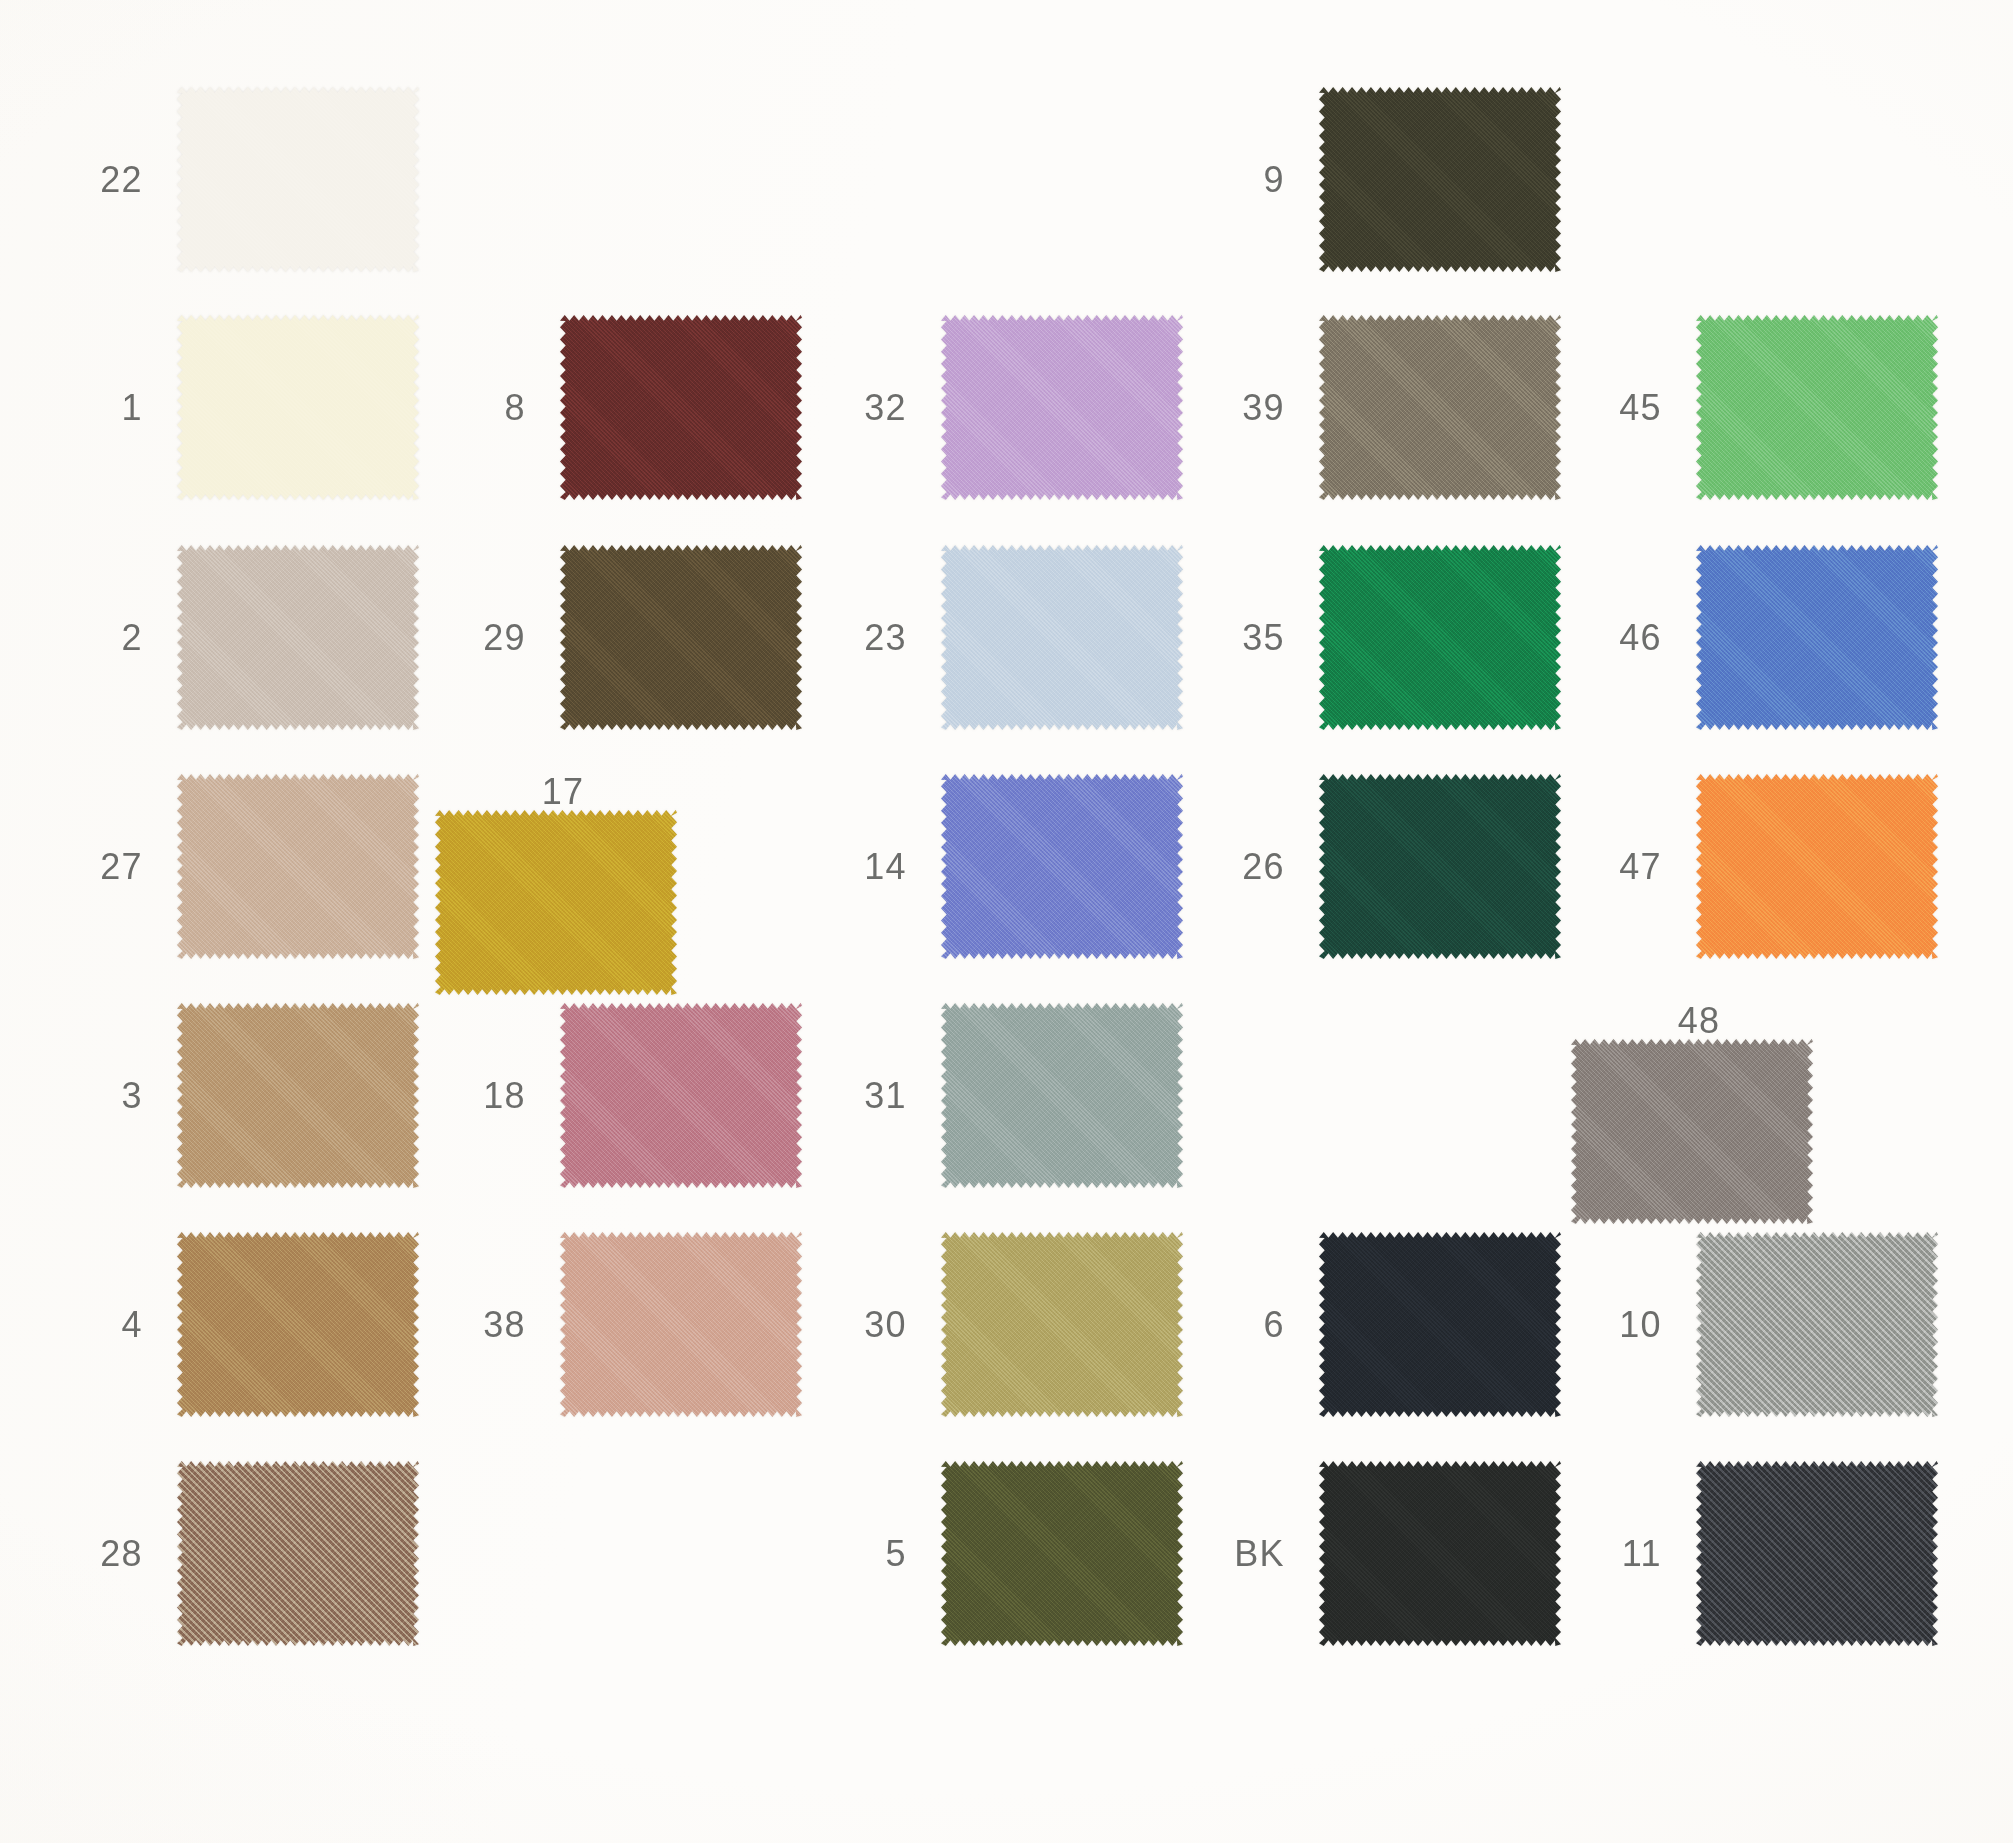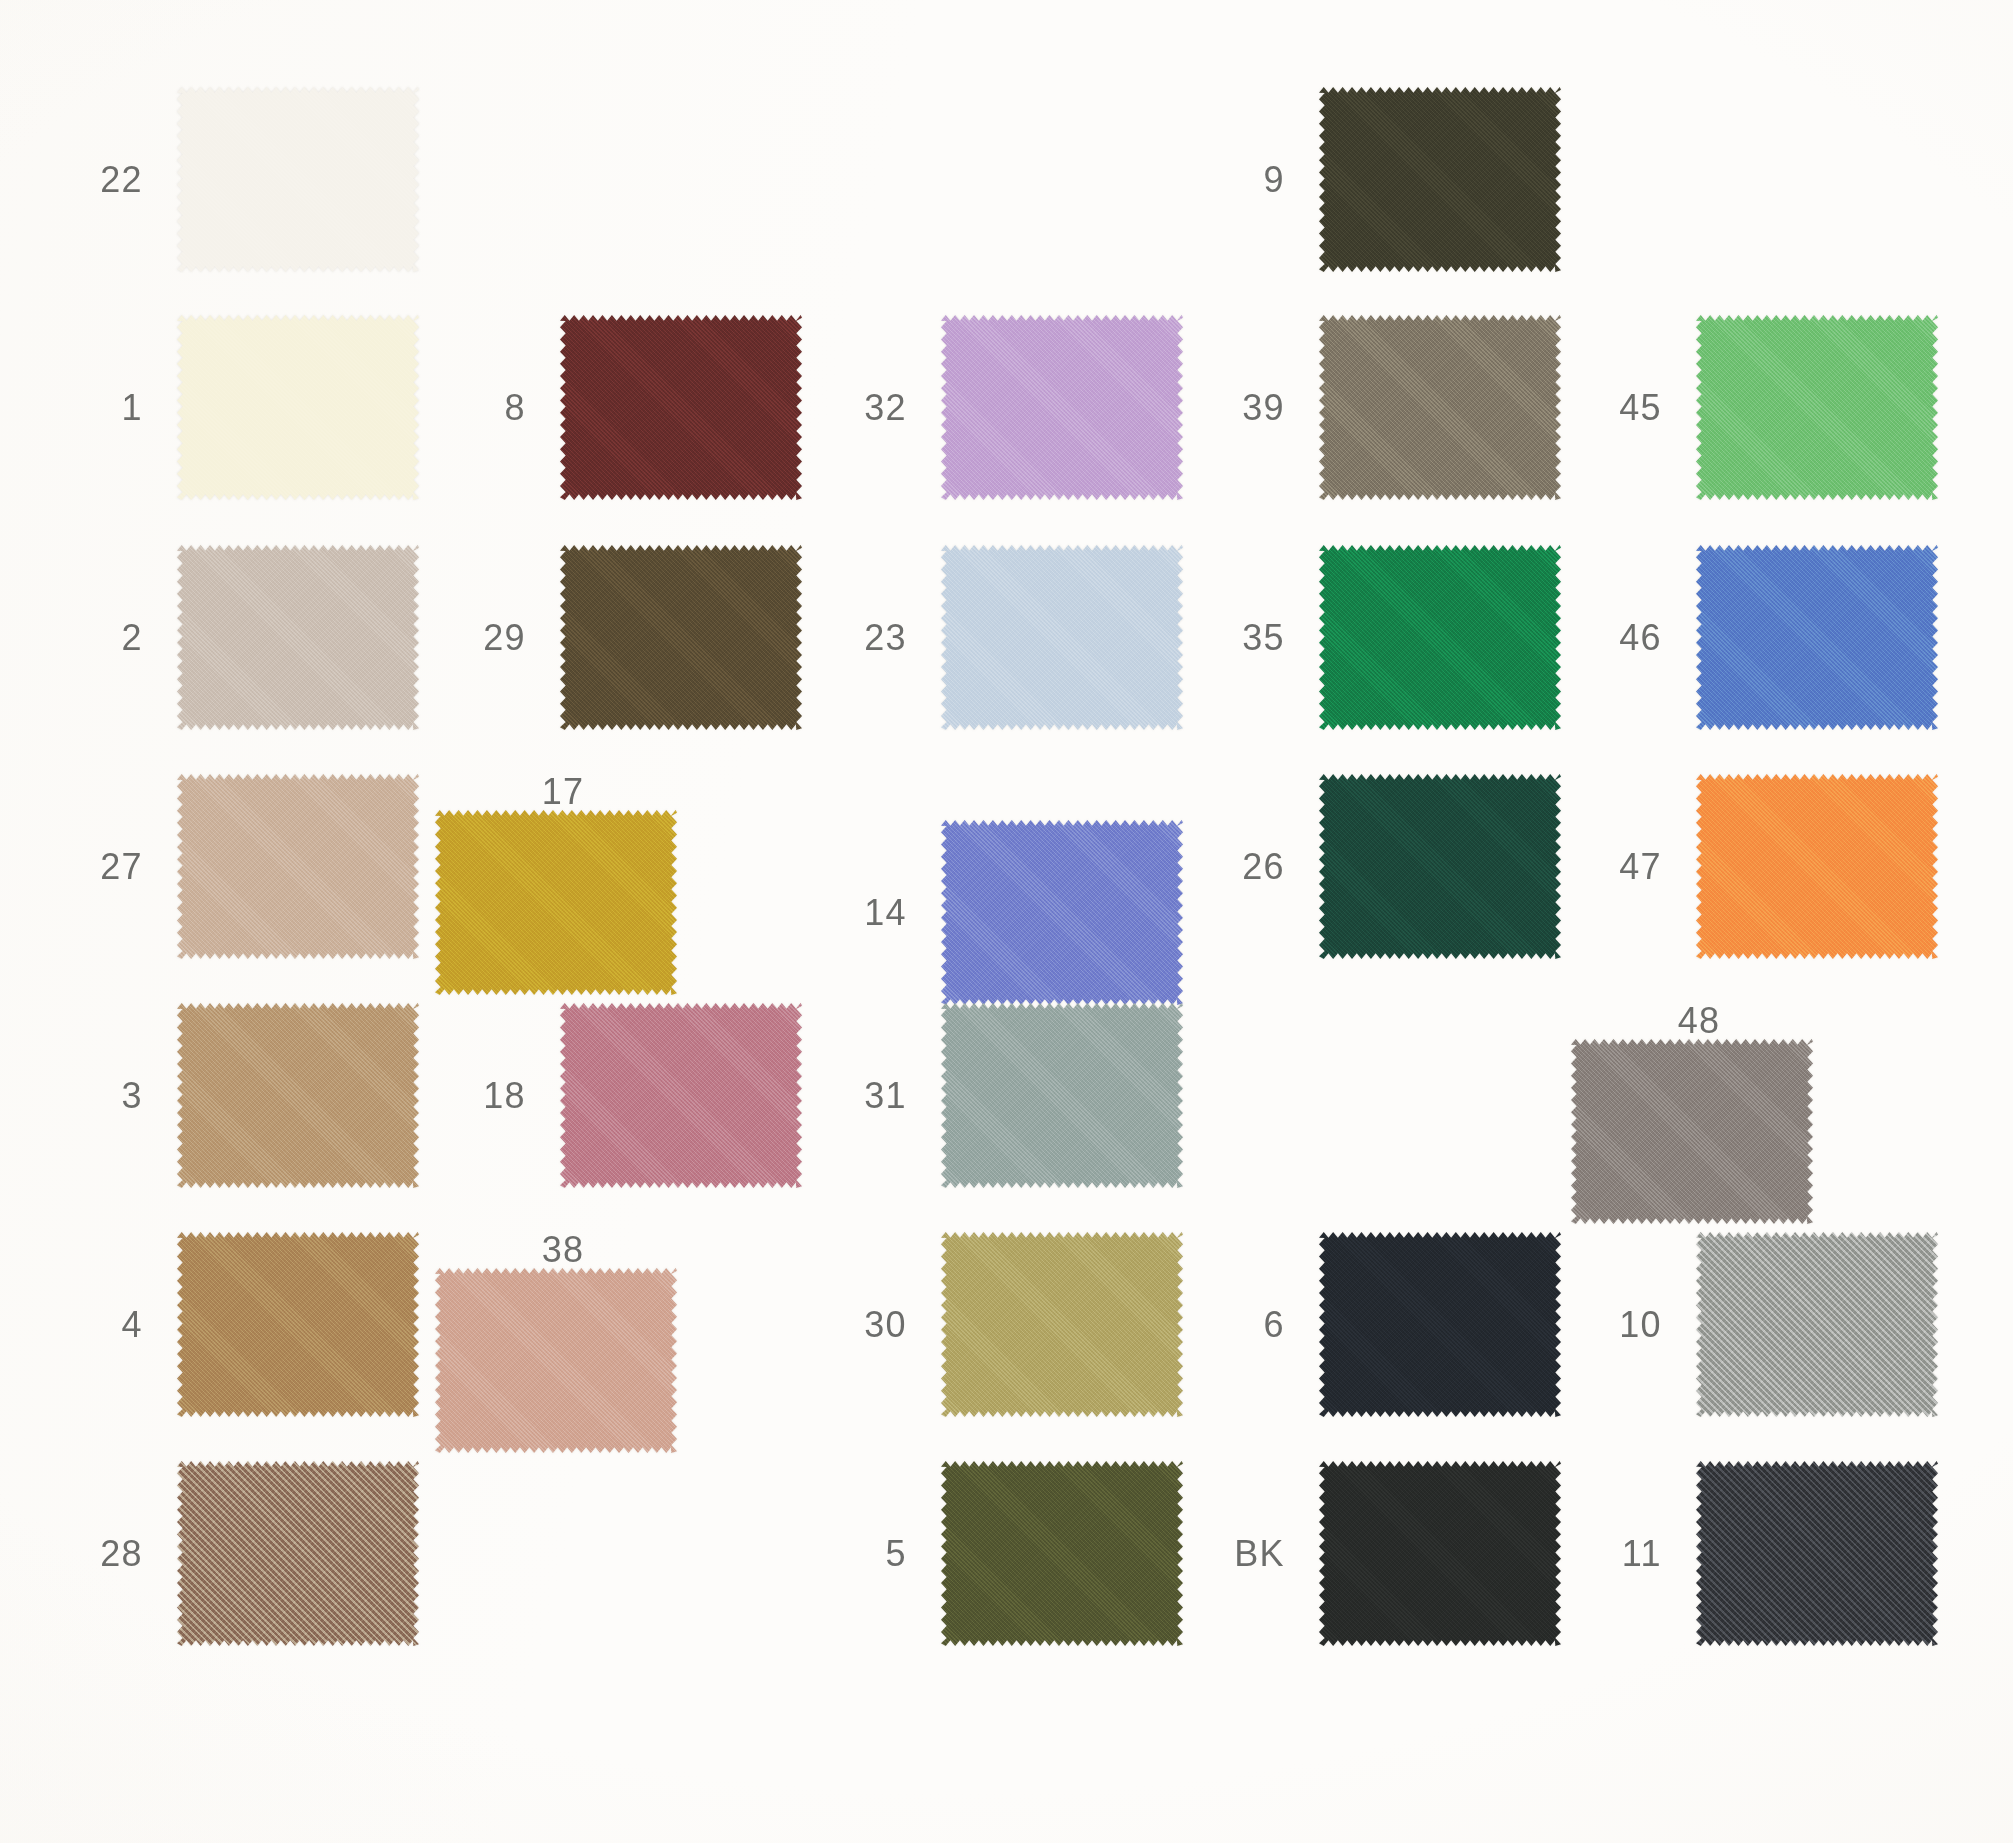--- a/index.html
+++ b/index.html
@@ -234,21 +234,21 @@
         <div class="swatch-chip-wrap">
           <div class="swatch-chip" style="background: rgb(205, 180, 159);"></div>
         </div>
       </div>
       <div class="swatch-cell" style="left: 435px; top: 774px; flex-direction: column;">
         <div class="swatch-label">17</div>
         <div class="swatch-chip-wrap">
           <div class="swatch-chip" style="background: rgb(200, 165, 44);"></div>
         </div>
       </div>
-      <div class="swatch-cell" style="left: 816px; top: 820px;">
+      <div class="swatch-cell" style="left: 816px; top: 774px;">
         <div class="swatch-label">14</div>
         <div class="swatch-chip-wrap">
           <div class="swatch-chip" style="background: rgb(120, 132, 206);"></div>
         </div>
       </div>
       <div class="swatch-cell" style="left: 1194px; top: 774px;">
         <div class="swatch-label">26</div>
         <div class="swatch-chip-wrap">
           <div class="swatch-chip" style="background: rgb(29, 74, 60);"></div>
         </div>
@@ -282,21 +282,21 @@
         <div class="swatch-chip-wrap">
           <div class="swatch-chip" style="background: rgb(141, 133, 128);"></div>
         </div>
       </div>
       <div class="swatch-cell" style="left: 52px; top: 1232px;">
         <div class="swatch-label">4</div>
         <div class="swatch-chip-wrap">
           <div class="swatch-chip" style="background: rgb(176, 139, 91);"></div>
         </div>
       </div>
-      <div class="swatch-cell" style="left: 435px; top: 1232px; flex-direction: column;">
+      <div class="swatch-cell" style="left: 435px; top: 1232px;">
         <div class="swatch-label">38</div>
         <div class="swatch-chip-wrap">
           <div class="swatch-chip" style="background: rgb(211, 168, 151);"></div>
         </div>
       </div>
       <div class="swatch-cell" style="left: 816px; top: 1232px;">
         <div class="swatch-label">30</div>
         <div class="swatch-chip-wrap">
           <div class="swatch-chip" style="background: rgb(180, 168, 104);"></div>
         </div>

